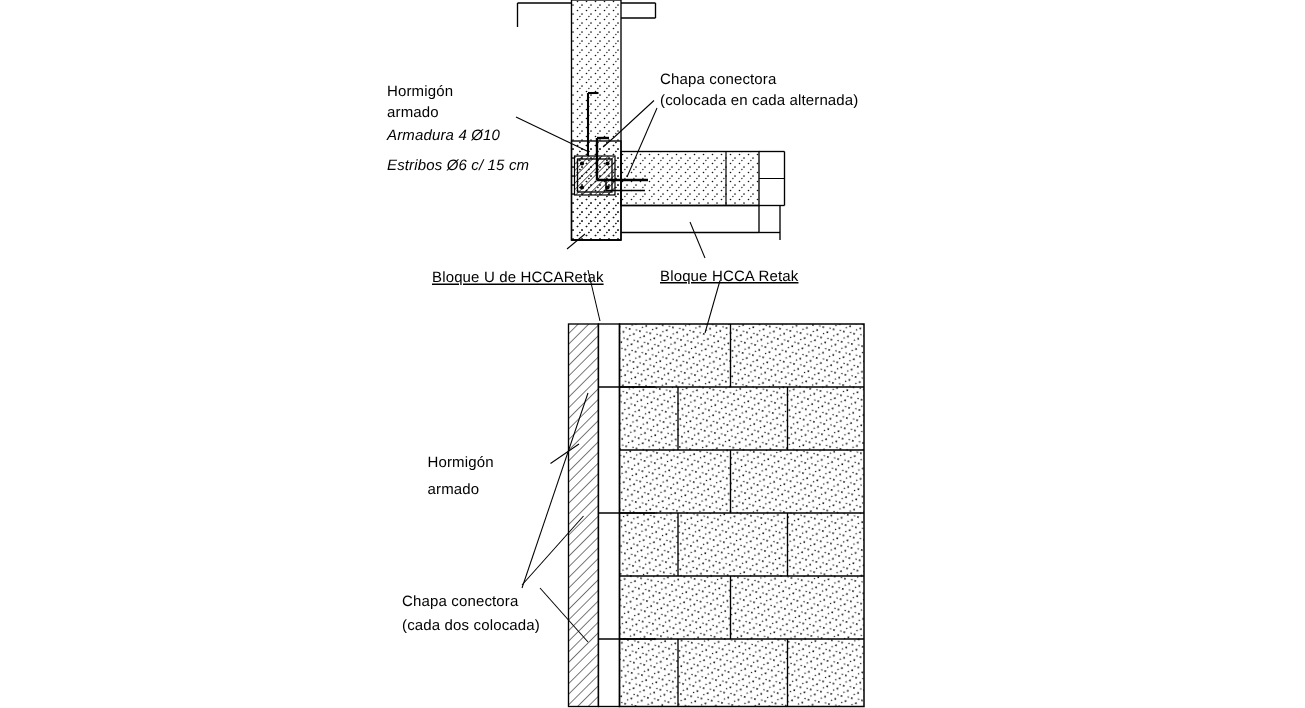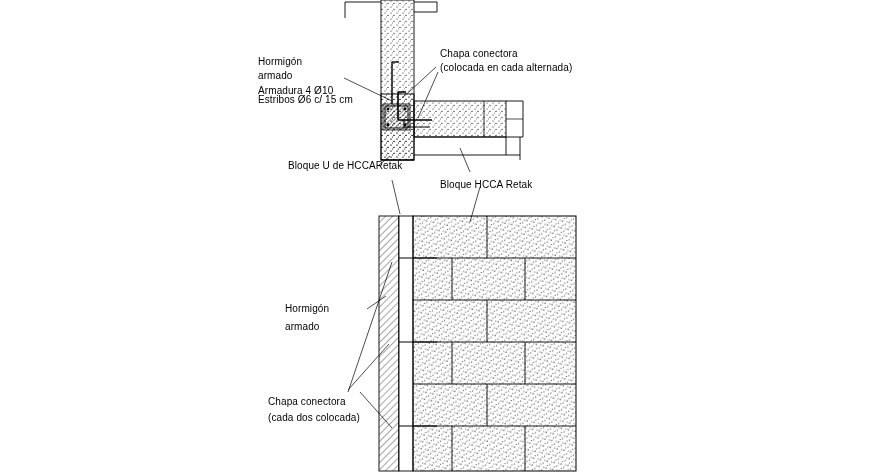--- a/index.html
+++ b/index.html
@@ -165,27 +165,27 @@
       <path d="M 348 392 L 392 262"></path>
       <path d="M 360 392 L 392 428"></path>
       <path d="M 392 180 L 400 214"></path>
       <path d="M 480 187 L 470 222"></path>
     </g>
   </g>
 </svg>
 
 <div class="lbl lbl-l2" style="left:258px; top:55px;"><span>Hormigón</span><br><span>armado</span></div>
 
-<div class="lbl" style="left:258px; top:85px;"><span>Armadura 4 Ø10</span></div>
+<div class="lbl" style="left:258px; top:85px;font-style:italic;"><span>Armadura 4 Ø10</span></div>
 
-<div class="lbl" style="left:258px; top:94px;"><span>Estribos Ø6 c/ 15 cm</span></div>
+<div class="lbl" style="left:258px; top:105px;font-style:italic;"><span>Estribos Ø6 c/ 15 cm</span></div>
 
 <div class="lbl lbl-l2" style="left:440px; top:47px;"><span>Chapa conectora</span><br><span>(colocada en cada alternada)</span></div>
 
-<div class="lbl" style="left:288px; top:160px;"><span>Bloque U de HCCARetak</span></div>
+<div class="lbl" style="left:288px; top:180px;text-decoration:underline;"><span>Bloque U de HCCARetak</span></div>
 
-<div class="lbl" style="left:440px; top:179px;"><span>Bloque HCCA Retak</span></div>
+<div class="lbl" style="left:440px; top:179px;text-decoration:underline;"><span>Bloque HCCA Retak</span></div>
 
 <div class="lbl" style="left:285px; top:303px;"><span>Hormigón</span></div>
 <div class="lbl" style="left:285px; top:321px;"><span>armado</span></div>
 
 <div class="lbl" style="left:268px; top:396px;"><span>Chapa conectora</span></div>
 <div class="lbl" style="left:268px; top:412px;"><span>(cada dos colocada)</span></div>
 
 </body></html>

